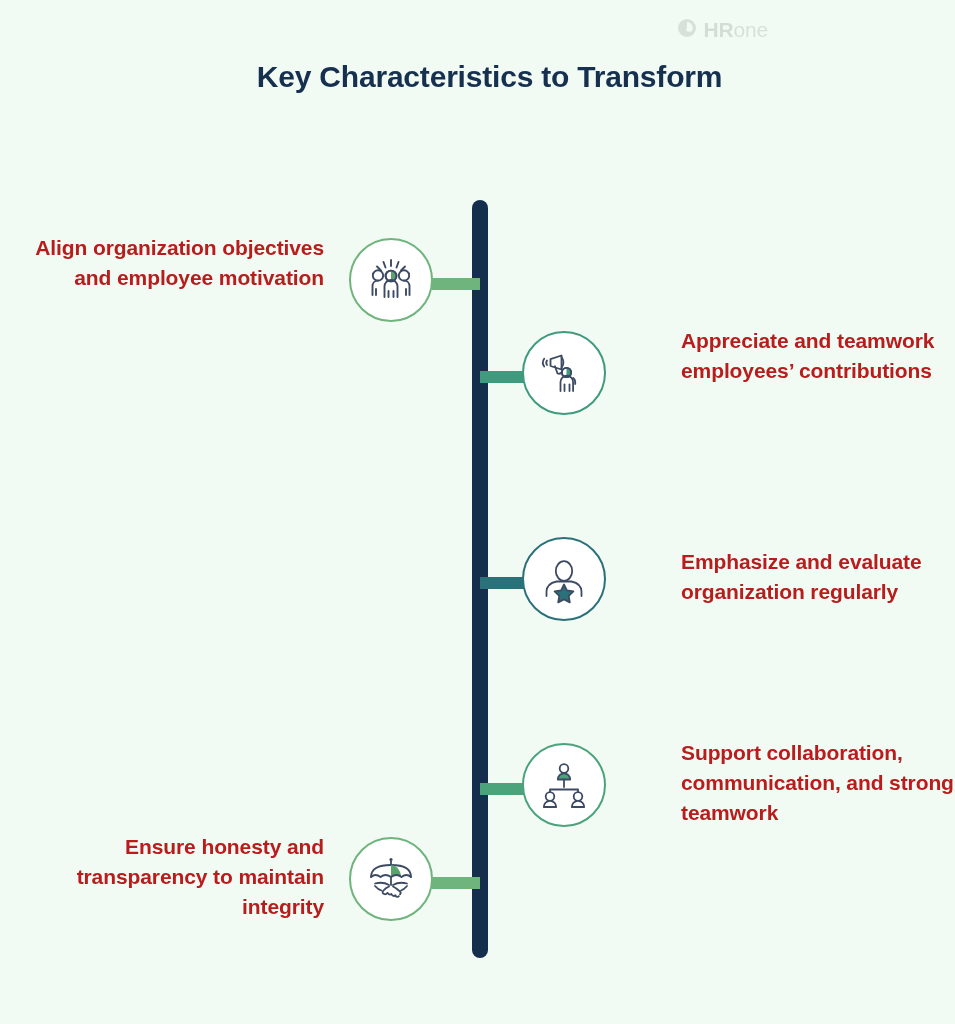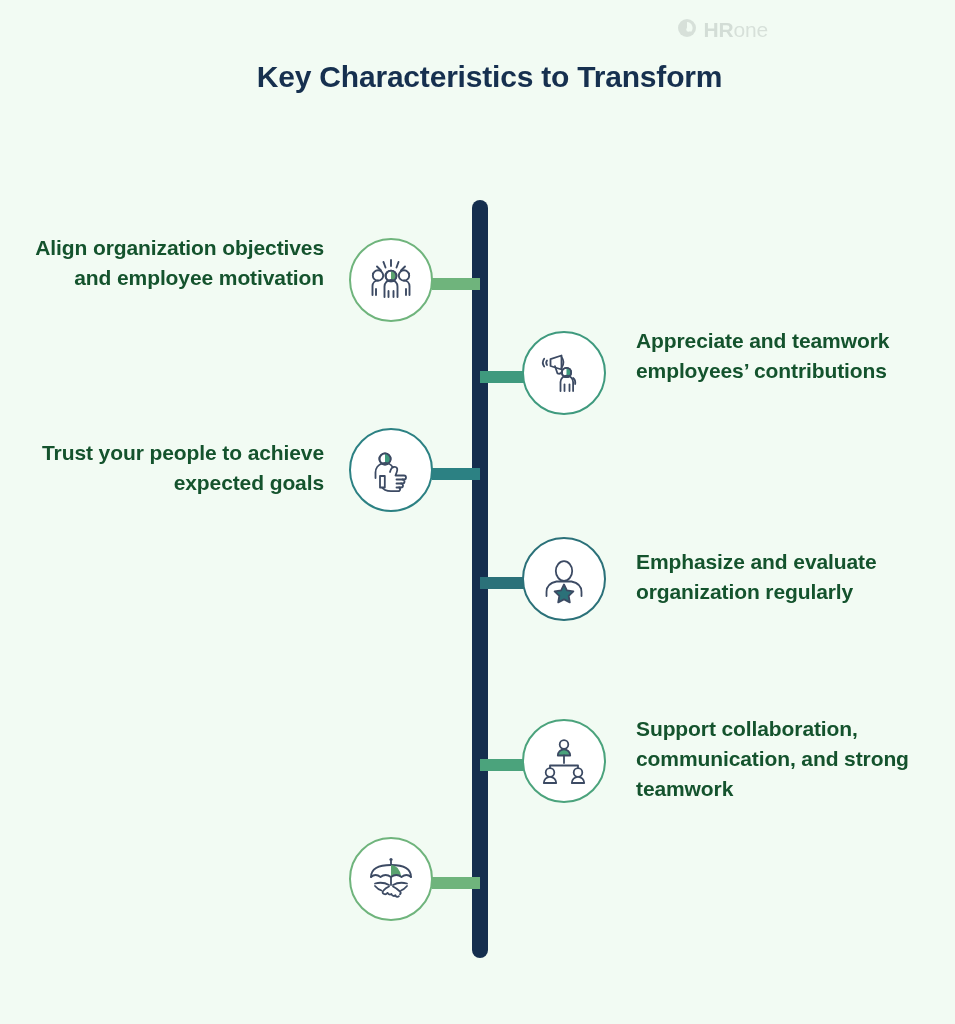--- a/index.html
+++ b/index.html
@@ -88,25 +88,26 @@
     box-sizing: border-box;
     display: flex;
     align-items: center;
     justify-content: center;
   }
   .bubble svg { display: block; }
 
   .label {
     position: absolute;
     top: -5px;
-    color: #14532d;
+    color: #b91c1c;
     font-size: 21px;
     font-weight: 700;
     line-height: 30px;
     letter-spacing: -0.1px;
+    margin-left: 45px;
   }
   .row.left .label  { right: 631px; text-align: right; width: 290px; }
   .row.right .label { left: 636px;  text-align: left;  width: 300px; }
 
   .row.left  .bubble { left: 349px; }
   .row.right .bubble { left: 522px; }
 
   .row.left  .connector { left: 432px; width: 48px; }
   .row.right .connector { left: 480px; width: 48px; }
 
@@ -184,74 +185,56 @@
           <circle cx="27.5" cy="24.5" r="4.6" fill="none"></circle>
           <path d="M21.5 43 V34 a6.3 6.3 0 0 1 12.6 0 V43"></path>
           <line x1="25.5" y1="36.5" x2="25.5" y2="43"></line>
           <line x1="30.5" y1="36.5" x2="30.5" y2="43"></line>
           <path d="M34.1 30 q2.6 2 2.1 6"></path>
         </svg>
       </span>
     </div>
   </div>
 
-  <div class="row left" style="top:428px">
-    <div class="label lines2">Trust your people to achieve expected goals</div>
-    <div class="connector" style="background:#2c8183"></div>
-    <div class="bubble" style="border-color:#2c8183">
-      <span>
-        <svg width="50" height="50" viewBox="0 0 50 50" fill="none" stroke="#3c4a63" stroke-width="1.8" stroke-linecap="round" stroke-linejoin="round">
-          <circle cx="19" cy="14" r="5.6" fill="#ffffff"></circle>
-          <path d="M19 8.4 A5.6 5.6 0 0 1 19 19.6 Z" fill="#3f9a7e" stroke="none"></path>
-          <circle cx="19" cy="14" r="5.6" fill="none"></circle>
-          <path d="M9.5 33 V27.5 a9.5 9.5 0 0 1 17.5 -5.1"></path>
-          <path d="M24 27 q1.5 -6 5.5 -5 q2.8 0.8 1.2 5.2 L29.5 30.5 h8.5 a2 2 0 0 1 0 4 h-1.5 a2 2 0 0 1 0 4 h-1.5 a2 2 0 0 1 0 4 h-2 a2 2 0 0 1 0 3.6 H25 q-7 0 -9.5 -4.5"></path>
-          <path d="M14 31 h4.8 v11.5 H14 Z" fill="#ffffff"></path>
-          <line x1="30.5" y1="34.5" x2="37" y2="34.5"></line>
-          <line x1="30.5" y1="38.5" x2="35.5" y2="38.5"></line>
-          <line x1="30.5" y1="42.5" x2="34" y2="42.5"></line>
-        </svg>
-      </span>
-    </div>
-  </div>
 
   <div class="row right" style="top:537px">
     <div class="label lines2">Emphasize and evaluate organization regularly</div>
     <div class="connector" style="background:#2b7179"></div>
     <div class="bubble" style="border-color:#2b7179">
       <span>
         <svg width="50" height="50" viewBox="0 0 50 50" fill="none" stroke="#3c4a63" stroke-width="1.8" stroke-linecap="round" stroke-linejoin="round">
           <ellipse cx="25" cy="17" rx="8.2" ry="9.8" fill="#ffffff"></ellipse>
           <path d="M7.5 42 V38 q0 -8.5 10 -10.5 h15 q10 2 10 10.5 V42"></path>
           <path d="M25 30.5 l2.9 5.9 6.5 0.9 -4.7 4.6 1.1 6.5 -5.8 -3 -5.8 3 1.1 -6.5 -4.7 -4.6 6.5 -0.9 Z" fill="#2b7179" stroke="#3c4a63"></path>
         </svg>
       </span>
     </div>
   </div>
 
 
-  <div class="row right" style="top:719px">
+  <div class="row right" style="top:743px">
     <div class="label lines3">Support collaboration, communication, and strong teamwork</div>
     <div class="connector" style="background:#4ba37c"></div>
     <div class="bubble" style="border-color:#4ba37c">
       <span>
         <svg width="50" height="50" viewBox="0 0 50 50" fill="none" stroke="#3c4a63" stroke-width="1.8" stroke-linecap="round" stroke-linejoin="round">
           <circle cx="25" cy="8.5" r="4.3" fill="#ffffff"></circle>
           <path d="M18.8 19.5 a6.2 6.2 0 0 1 12.4 0 Z" fill="#4ba37c" stroke="#3c4a63"></path>
           <path d="M25 19.5 V27 M11 33 V29.5 h28 V33"></path>
           <circle cx="11" cy="36.5" r="4.3" fill="#ffffff"></circle>
           <path d="M4.8 47 a6.2 6.2 0 0 1 12.4 0 Z" fill="#ffffff" stroke="#3c4a63"></path>
           <circle cx="39" cy="36.5" r="4.3" fill="#ffffff"></circle>
           <path d="M32.8 47 a6.2 6.2 0 0 1 12.4 0 Z" fill="#ffffff" stroke="#3c4a63"></path>
         </svg>
       </span>
     </div>
   </div>
 
   <div class="row left" style="top:837px">
+    <div class="label lines3">Ensure honesty and transparency to maintain integrity</div>
     <div class="connector" style="background:#6fb47c"></div>
     <div class="bubble" style="border-color:#6fb47c">
       <span>
         <svg width="52" height="52" viewBox="0 0 52 52" fill="none" stroke="#3c4a63" stroke-width="1.8" stroke-linecap="round" stroke-linejoin="round">
           <circle cx="26" cy="6.5" r="1.6" fill="#3c4a63" stroke="none"></circle>
           <line x1="26" y1="8" x2="26" y2="12"></line>
           <path d="M6 24 q0 -12 20 -12 t20 12" fill="#ffffff"></path>
           <path d="M26 12 q8 0 10.5 12 -5 -3.5 -10.5 0 Z" fill="#5aa36f" stroke="none"></path>
           <path d="M6 24 q4.5 -4 9.5 0 q5 -4 10.5 0 q5.5 -4 10.5 0 q5 -4 9.5 0"></path>
           <line x1="26" y1="24" x2="26" y2="32"></line>

